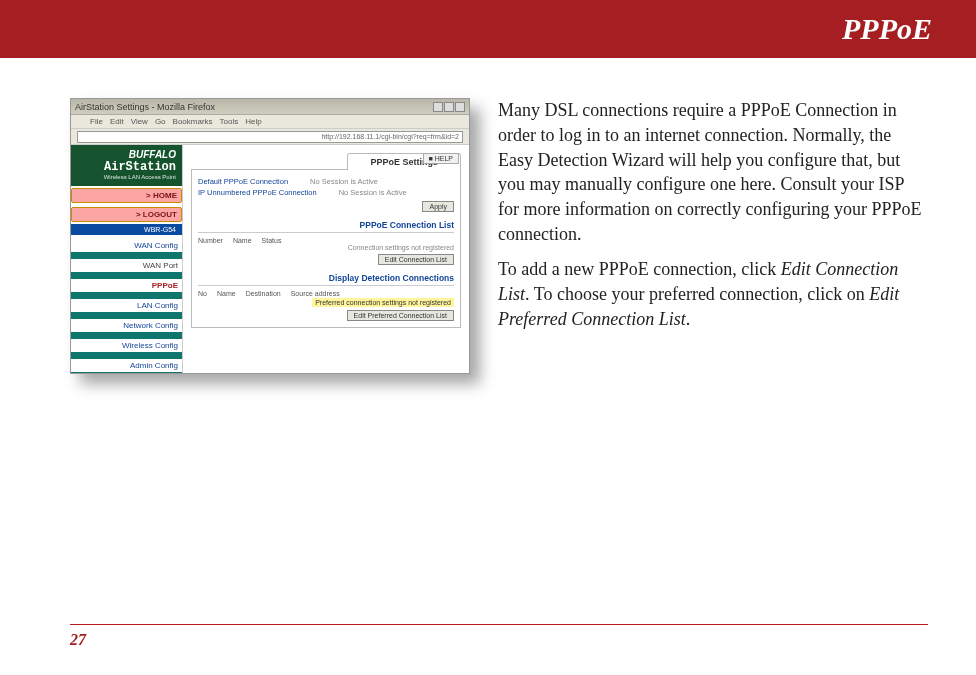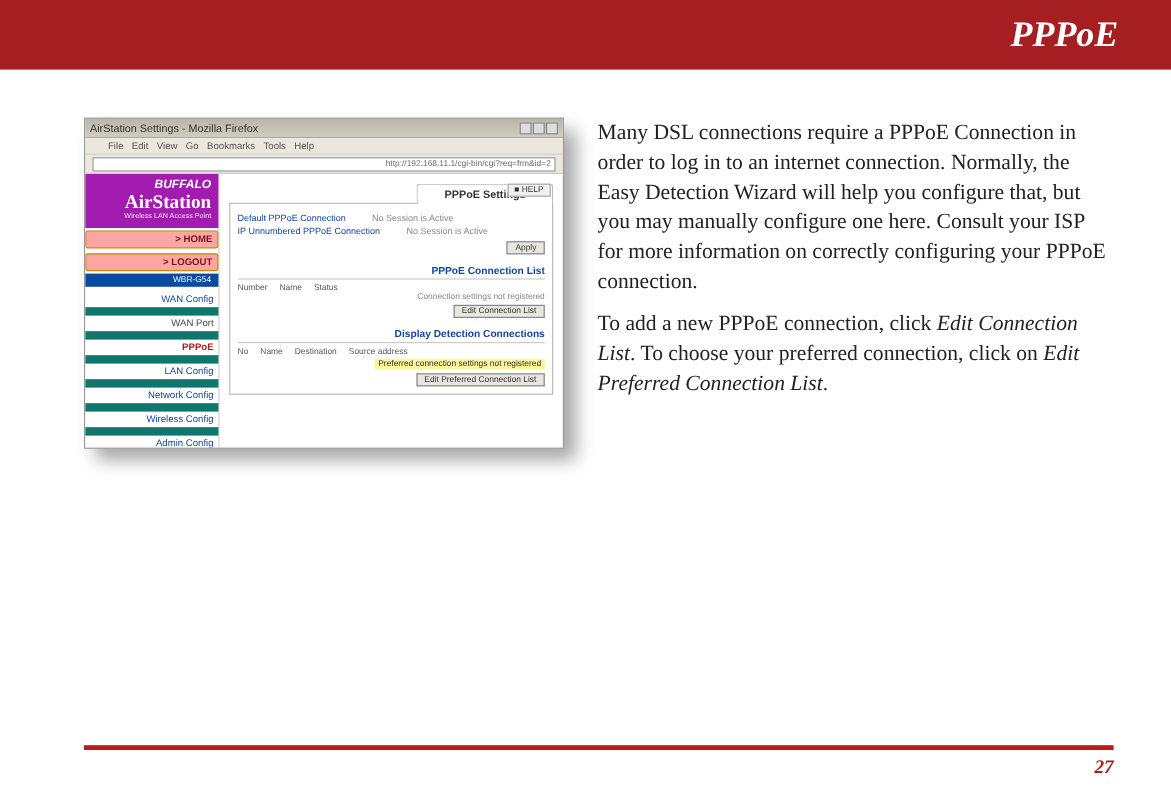--- a/index.html
+++ b/index.html
@@ -91,26 +91,26 @@
   }
   .ss-body { display: flex; height: calc(100% - 46px); }
   .ss-sidebar {
     width: 112px;
     background: #fff;
     border-right: 1px solid #ccc;
     display: flex;
     flex-direction: column;
   }
   .ss-brand {
-    background: #a21caf;
+    background: #14532d;
     color: #fff;
     padding: 4px 6px 6px 6px;
   }
   .ss-brand-bf { font-weight: bold; font-size: 10px; font-style: italic;}
-  .ss-brand-as { font-weight: bold; font-size: 16px; font-family: Liberation Serif, serif; }
+  .ss-brand-as { font-weight: bold; font-size: 12px; font-family: Liberation Mono, monospace; }
   .ss-brand-sub { font-size: 6px; opacity:.85; }
   .ss-tab {
     background: #fca5a5;
     margin: 2px 0;
     padding: 2px 4px;
     font-size: 8px;
     font-weight: bold;
     color: #7a1315;
     border: 1px solid #c78b00;
     border-radius: 2px;
@@ -196,22 +196,22 @@
     color: #222;
   }
   .body-text p { margin-bottom: 10px; }
   .body-text em { font-style: italic; }
 
   .footer {
     position: absolute;
     bottom: 26px;
     left: 70px;
     right: 48px;
-    border-top: 4px solid #b91c1c;
-    text-align: right;
+    border-top: 1px solid #b91c1c;
+    text-align: left;
     padding-top: 6px;
   }
   .page-no {
     color: #a51e22;
     font-style: italic;
     font-weight: bold;
     font-size: 16px;
   }
 </style>
 </head>

